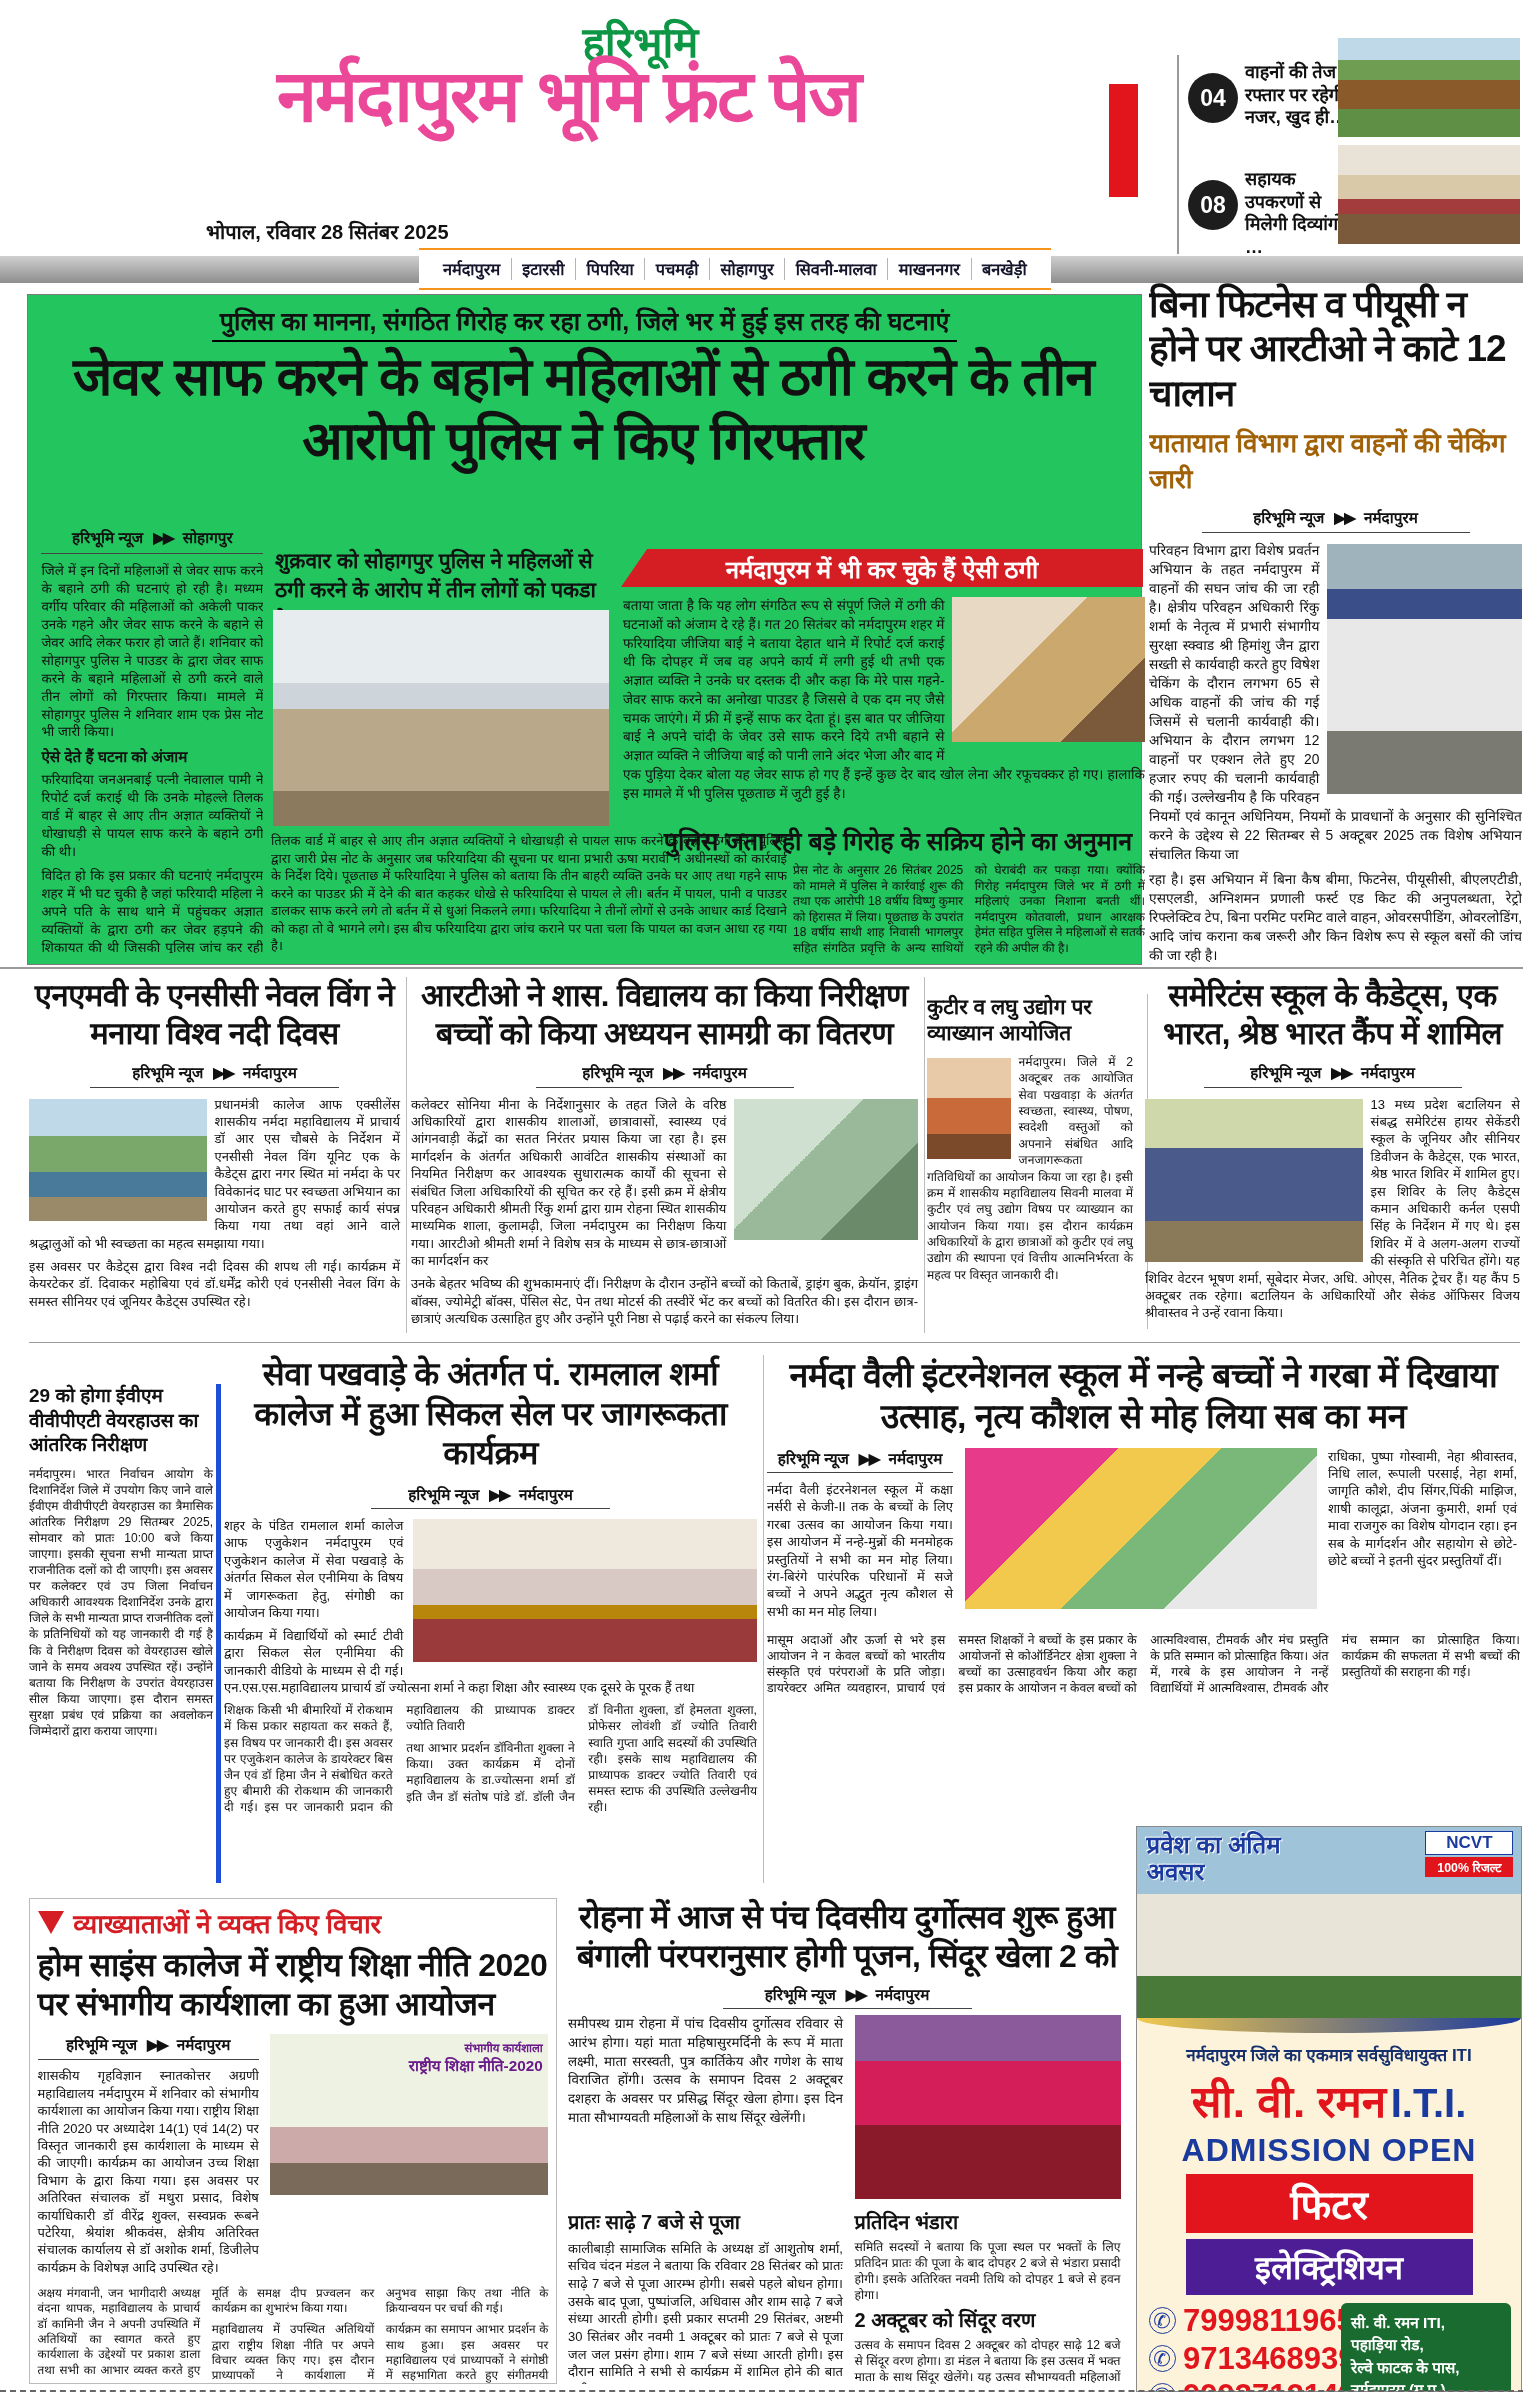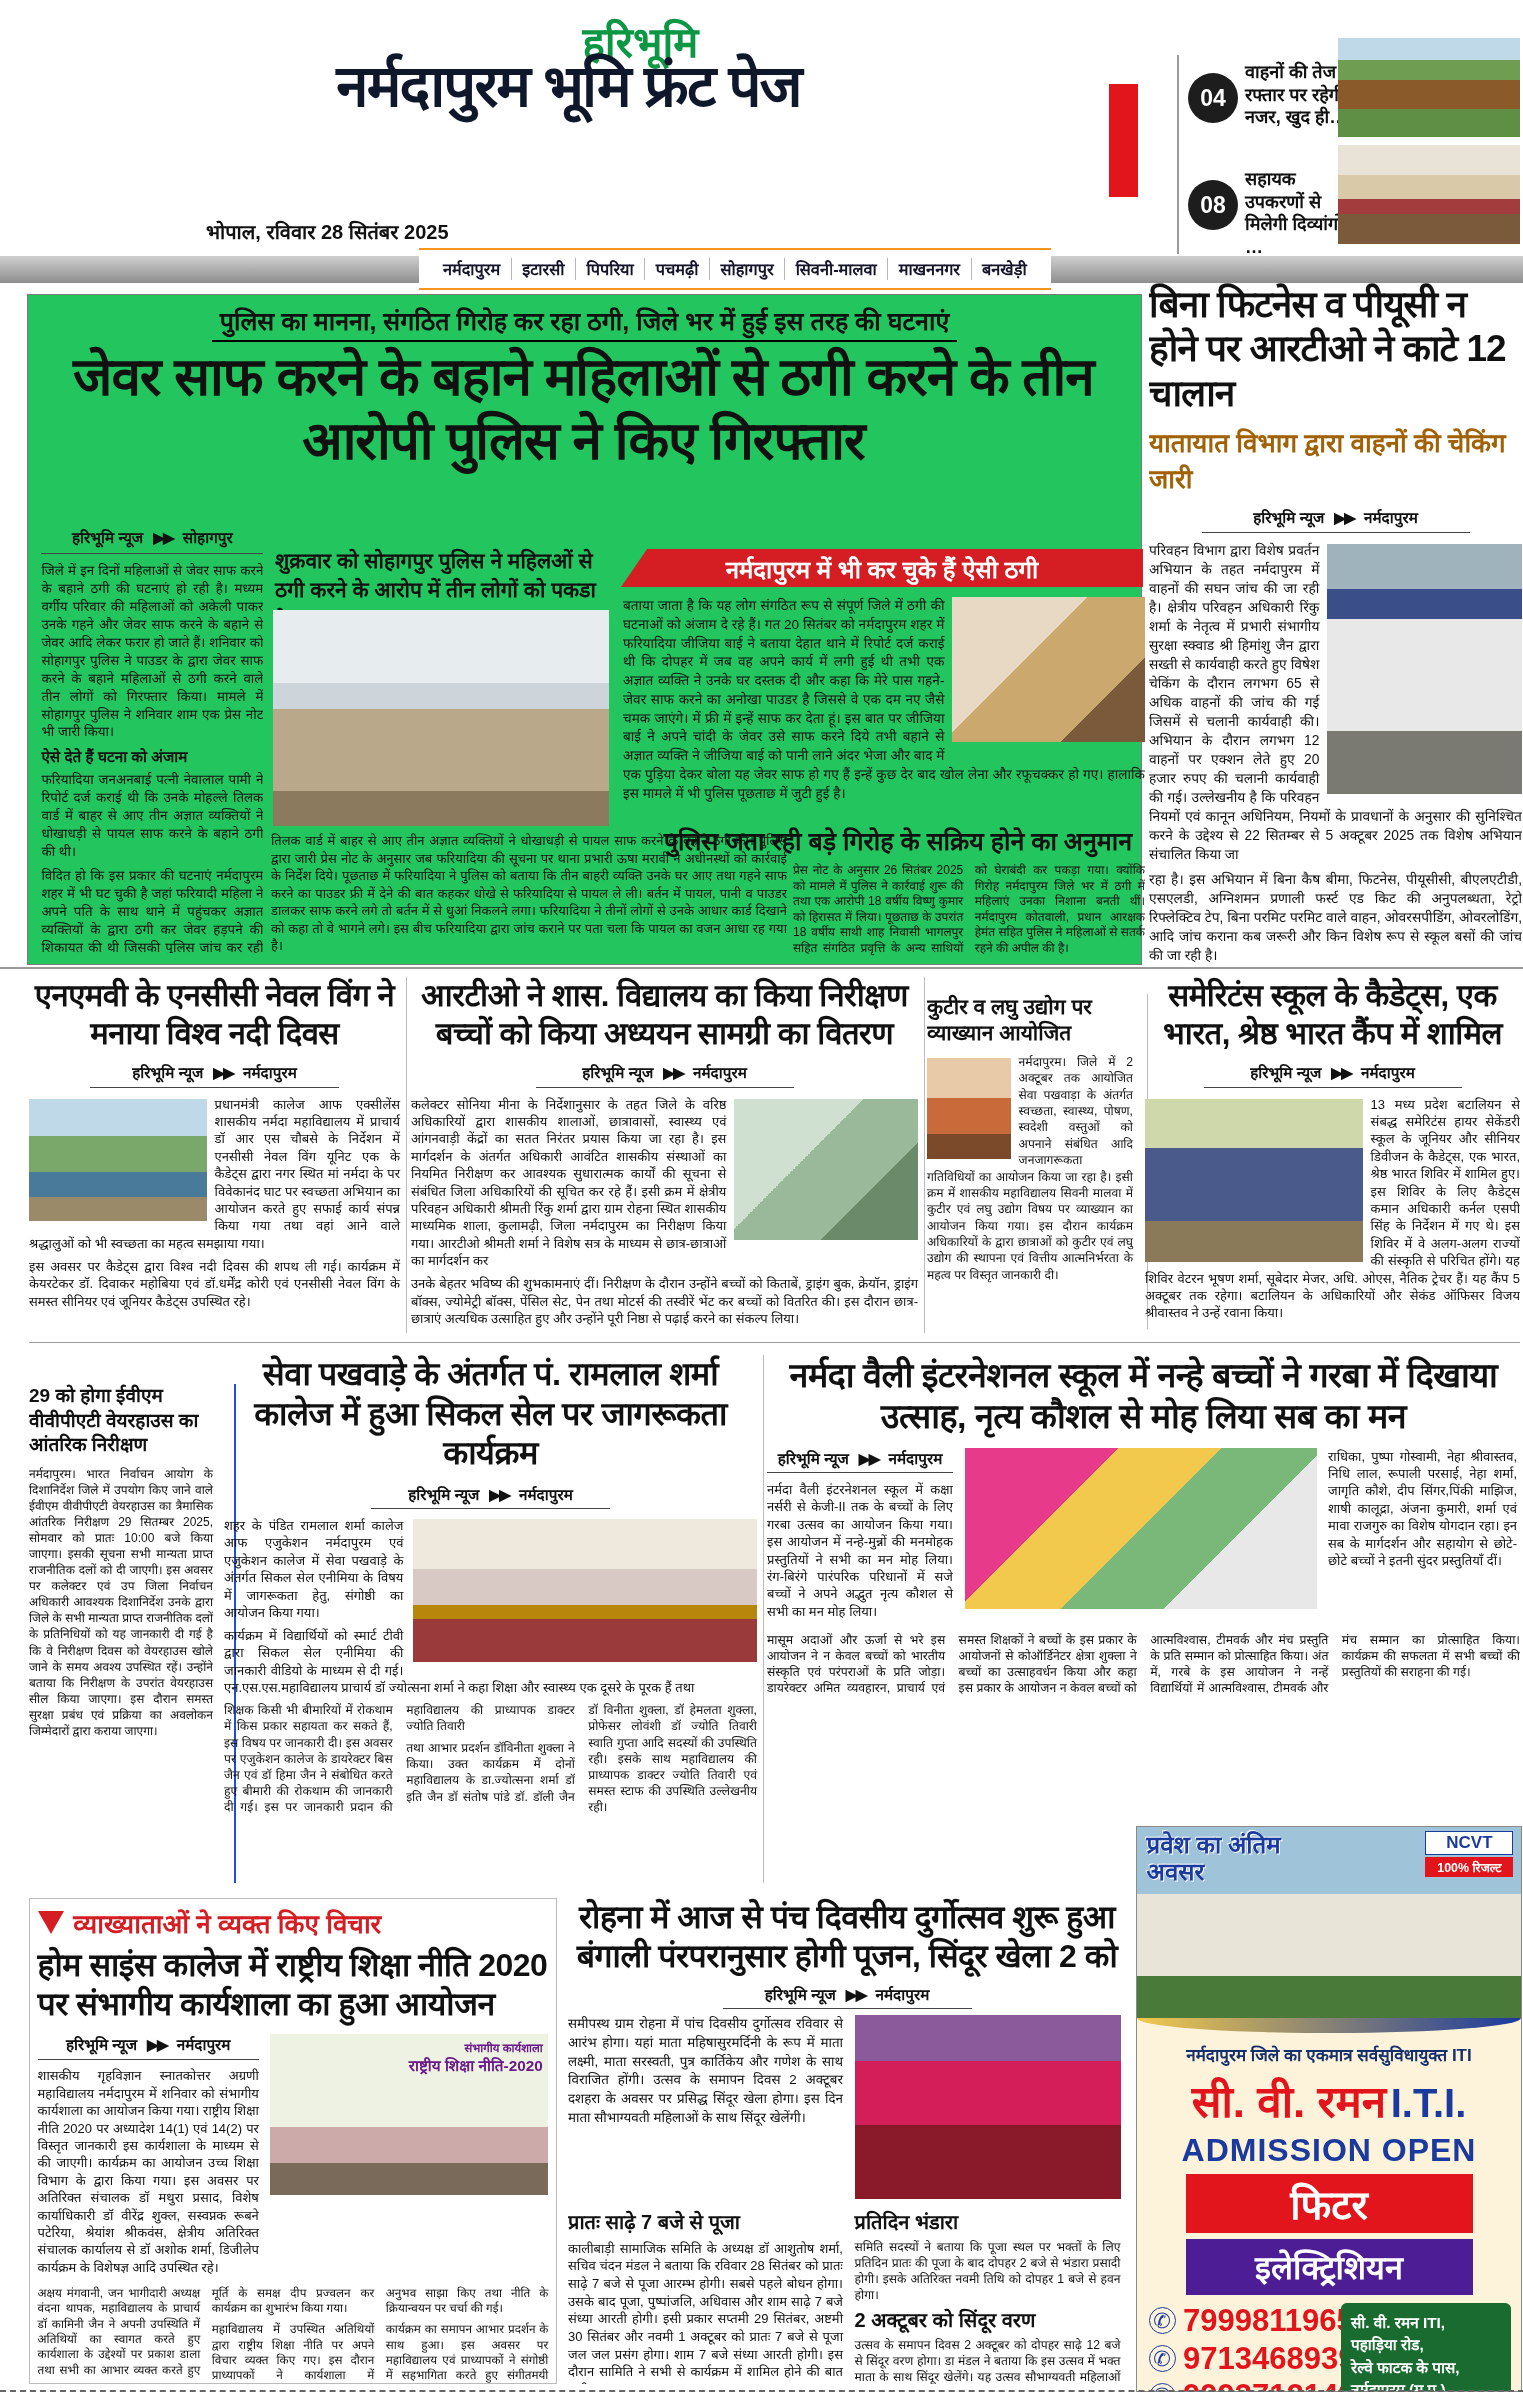--- a/index.html
+++ b/index.html
@@ -2,21 +2,21 @@
 <html><head>
 <meta charset="utf-8">
 <style>
   html,body{margin:0;padding:0;background:#ffffff;}
   body{width:1524px;height:2400px;position:relative;font-family:"Liberation Sans",sans-serif;color:#111;overflow:hidden;}
   .abs{position:absolute;}
   .jt{text-align:justify;}
   .photo{background:#c8c8c8;}
   
   #logo{left:521px;top:11.5px;width:239px;text-align:center;color:#0d9644;font-size:42px;font-weight:800;}
-  #mast-title{left:19px;top:42px;width:1099px;text-align:center;color:#0f172a;font-size:58px;font-weight:800;white-space:nowrap;letter-spacing:-1.9px;line-height:1.5;}
+  #mast-title{left:19px;top:42px;width:1099px;text-align:center;color:#ec4899;font-size:72px;font-weight:800;white-space:nowrap;letter-spacing:-1.9px;line-height:1.5;}
   #dateline{left:206px;top:218px;font-size:20px;font-weight:700;}
   #mast-redbar{left:1109px;top:84px;width:29px;height:113px;background:#e1151b;}
   #teaser-divider{left:1177px;top:55px;width:1.9px;height:199px;background:#9a9a9a;}
   .t-circle{width:50px;height:50px;border-radius:50%;background:#1d1d1d;color:#fff;font-size:23px;font-weight:700;display:flex;align-items:center;justify-content:center;}
   .t-text{width:103px;font-size:18px;font-weight:700;line-height:1.25;}
   .t-photo{width:182px;height:99px;}
   #t1-photo{background:linear-gradient(180deg,#bfd9e8 0 22%,#6f9e52 22% 42%,#8a5a2b 42% 72%,#5f8f45 72%);}
   #t2-photo{background:linear-gradient(180deg,#e8e3d6 0 30%,#d9c9a8 30% 55%,#a33c3c 55% 70%,#7a5a3a 70%);}
   
   #nav-bar{left:0;top:256px;width:1524px;height:27px;background:linear-gradient(#cfcfcf,#8e8e8e);}
@@ -62,21 +62,21 @@
   #school-photo{float:right;width:184px;height:141px;margin:3.8px 0 5.7px 7.6px;background:linear-gradient(135deg,#cfe0d0 0 40%,#9ab89a 40% 70%,#6a8a6a 70%);}
   #kutirC{left:927px;top:994px;width:206px;height:335px;overflow:hidden;border-right:1px solid #bbb;padding-right:14px;}
   #kutirC h3{font-size:21px;font-weight:800;margin:0 0 7.6px 0;line-height:1.25;}
   #kutir-photo{float:left;width:84px;height:101px;margin:3.8px 7.6px 0 0;background:linear-gradient(180deg,#e8c9a8 0 40%,#c86a3a 40% 75%,#7a4a2a 75%);}
   #kutirC .body-sm{font-size:12.2px;}
   #samD{left:1145px;top:977px;width:375px;height:356px;overflow:hidden;}
   #samD .art-headline{font-size:31px;}
   #samD .byline{width:258px;margin:9.6px auto 7.6px auto;}
   #sam-photo{float:left;width:218px;height:163px;margin:3.8px 7.6px 1.9px 0;background:linear-gradient(180deg,#cfd8aa 0 30%,#4a5a8a 30% 75%,#8a7a5a 75%);}
   
-  #evm-box{left:29px;top:1384px;width:184px;height:499px;overflow:hidden;border-right:2px solid #1d4ed8;padding-right:21px;}
+  #evm-box{left:29px;top:1384px;width:184px;height:499px;overflow:hidden;border-right:5px solid #1d4ed8;padding-right:3px;}
   #evm-box h3{font-size:19px;font-weight:800;margin:0 0 7.6px 0;line-height:1.3;}
   #evm-box .body-sm{font-size:12px;}
   #sickle-box{left:224px;top:1355px;width:533px;height:528px;overflow:hidden;border-right:1px solid #bbb;padding-right:5.7px;}
   #sickle-box .art-headline{font-size:32.5px;}
   #sickle-box .byline{width:239px;margin:9.6px auto 7.6px auto;}
   #sickle-photo{float:right;width:344px;height:143px;margin:1.9px 0 7.6px 9.6px;background:linear-gradient(180deg,#efe9dd 0 35%,#d9c9c4 35% 60%,#b8860b 60% 70%,#9a3a3a 70%);}
   #sickle-cols{column-count:3;column-gap:13.4px;font-size:12.2px;line-height:1.32;margin-top:5.7px;}
   #sickle-cols p{margin:0 0 5.7px 0;}
   #garba-box{left:767px;top:1355px;width:753px;height:528px;overflow:hidden;}
   #garba-box .art-headline{font-size:34px;}

